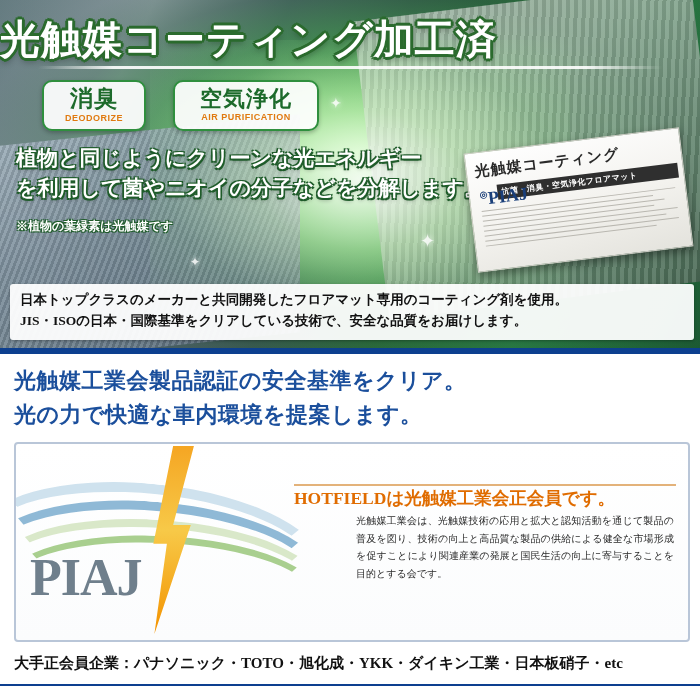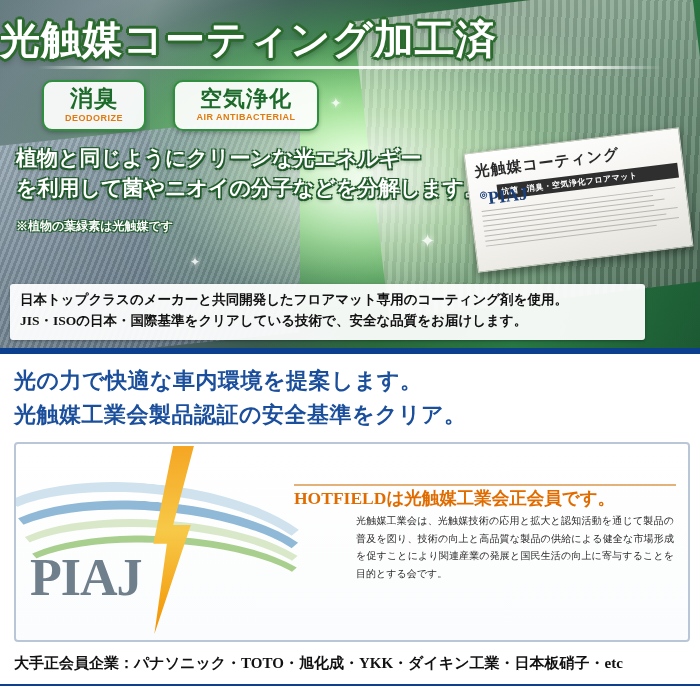--- a/index.html
+++ b/index.html
@@ -126,21 +126,21 @@
     background:#2f2f2f;color:#fff;font-size:8px;font-weight:bold;
     display:flex;align-items:center;padding-left:4px;letter-spacing:.5px;
   }
   .card-lines{position:absolute;left:10px;top:58px;width:195px;}
   .card-lines div{height:1px;background:#b9b7b0;margin-bottom:4px;}
   .card-lines div:nth-child(2n){width:88%;}
   .card-lines div:nth-child(3n){width:94%;}
 
   
   .strip{
-    position:absolute;left:10px;top:284px;width:635px;height:56px;
+    position:absolute;left:10px;top:284px;width:684px;height:56px;
     background:rgba(255,255,255,0.94);
     border-radius:3px;
     box-shadow:0 1px 3px rgba(0,0,0,.3);
     padding:6px 10px;
     box-sizing:border-box;
   }
   .strip p{
     margin:0;font-size:13.5px;line-height:1.55;color:#111;font-weight:bold;
     font-family:"Liberation Serif", serif;
   }
@@ -222,21 +222,21 @@
     </div>
     <div class="title-underline"></div>
 
     <div class="badges">
       <div class="badge">
         <div class="jp">消臭</div>
         <div class="en">DEODORIZE</div>
       </div>
       <div class="badge wide">
         <div class="jp">空気浄化</div>
-        <div class="en">AIR ANTIBACTERIAL</div>
+        <div class="en">AIR PURIFICATION</div>
       </div>
     </div>
 
     <div class="lead">
       <div>植物と同じようにクリーンな光エネルギー</div>
       <div>を利用して菌やニオイの分子などを分解します。</div>
     </div>
     <div class="lead-note">※植物の葉緑素は光触媒です</div>
 
     <div class="card">
@@ -260,22 +260,22 @@
     <div class="strip">
       <p>日本トップクラスのメーカーと共同開発したフロアマット専用のコーティング剤を使用。</p>
       <p>JIS・ISOの日本・国際基準をクリアしている技術で、安全な品質をお届けします。</p>
     </div>
   </div>
 
   <div class="divider"></div>
 
   <div class="bottom">
     <div class="head2">
+      <div>光触媒工業会製品認証の安全基準をクリア。</div>
       <div>光の力で快適な車内環境を提案します。</div>
-      <div>光触媒工業会製品認証の安全基準をクリア。</div>
     </div>
 
     <div class="panel">
       <div class="piaj-art">
         <div class="swoosh sw1"></div>
         <div class="swoosh sw2"></div>
         <div class="swoosh sw3"></div>
         <div class="swoosh sw4"></div>
         <div class="bolt"></div>
         <div class="piaj-text">PIAJ</div>

